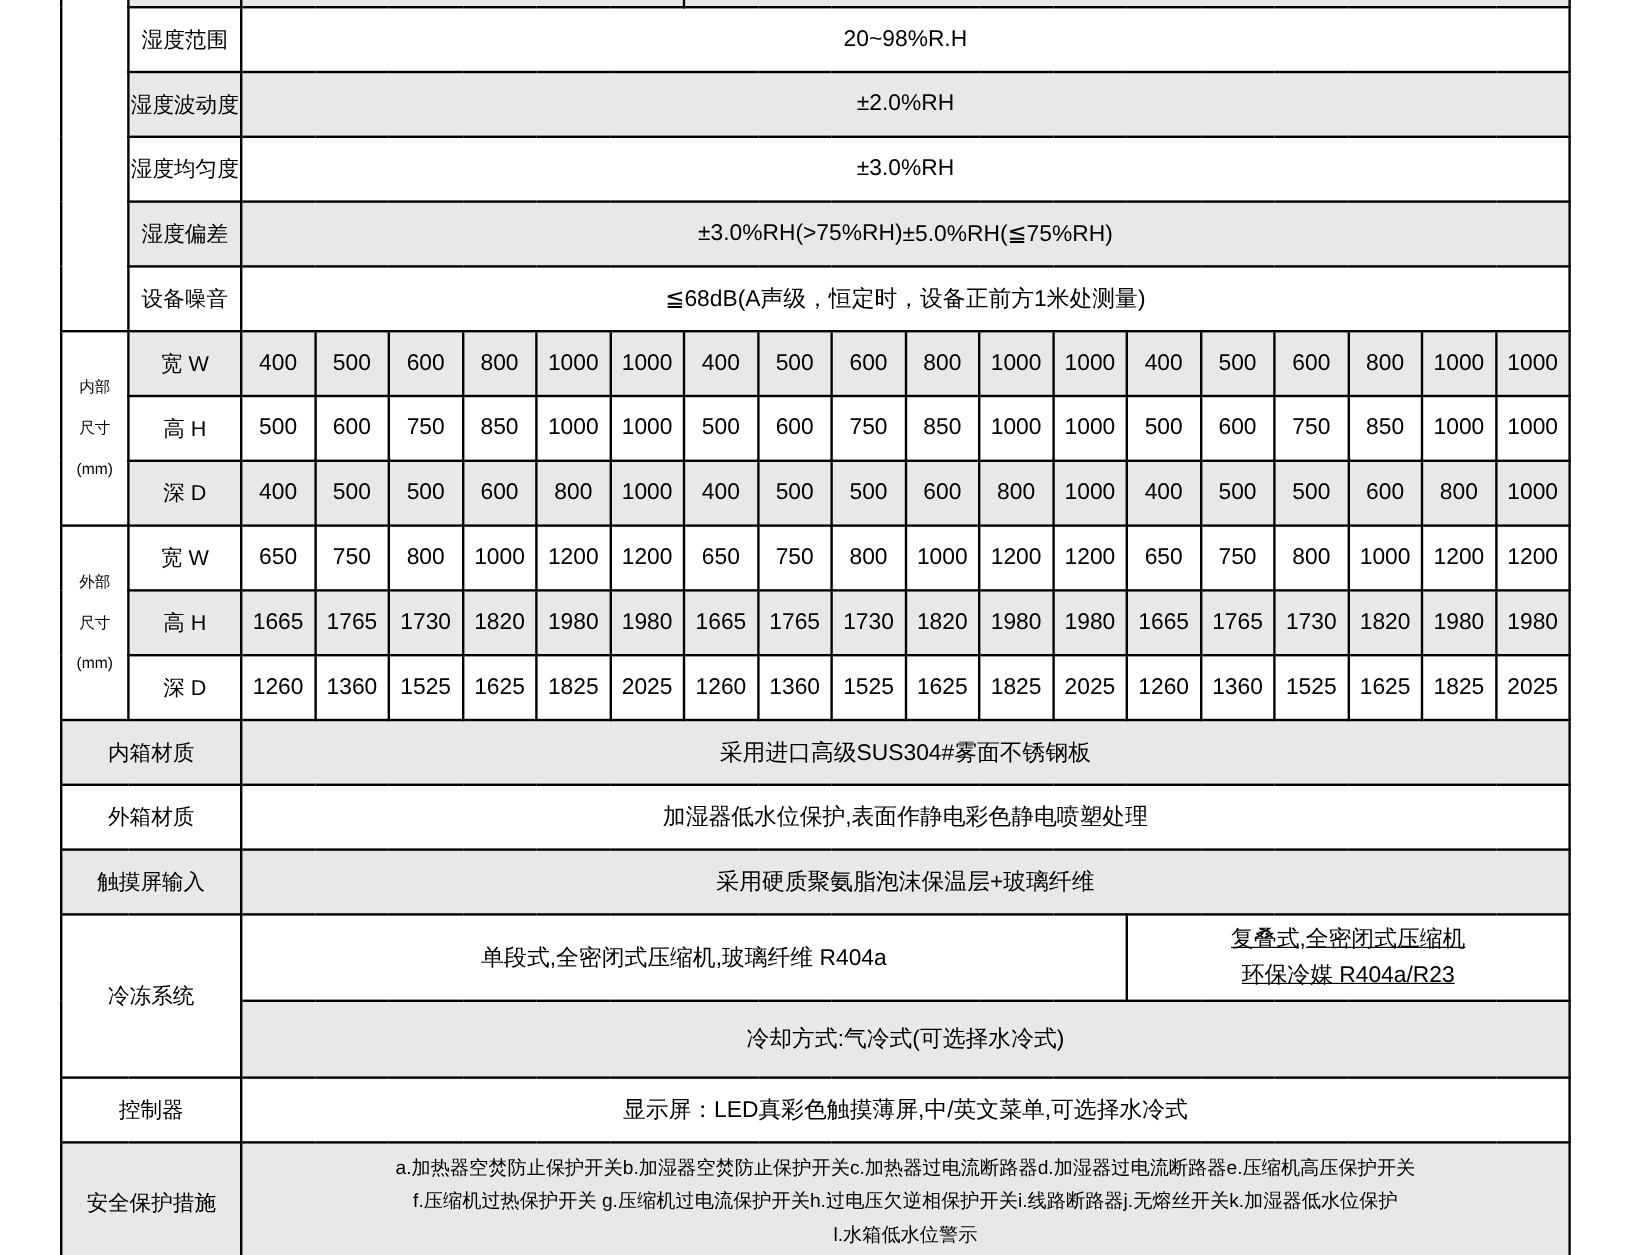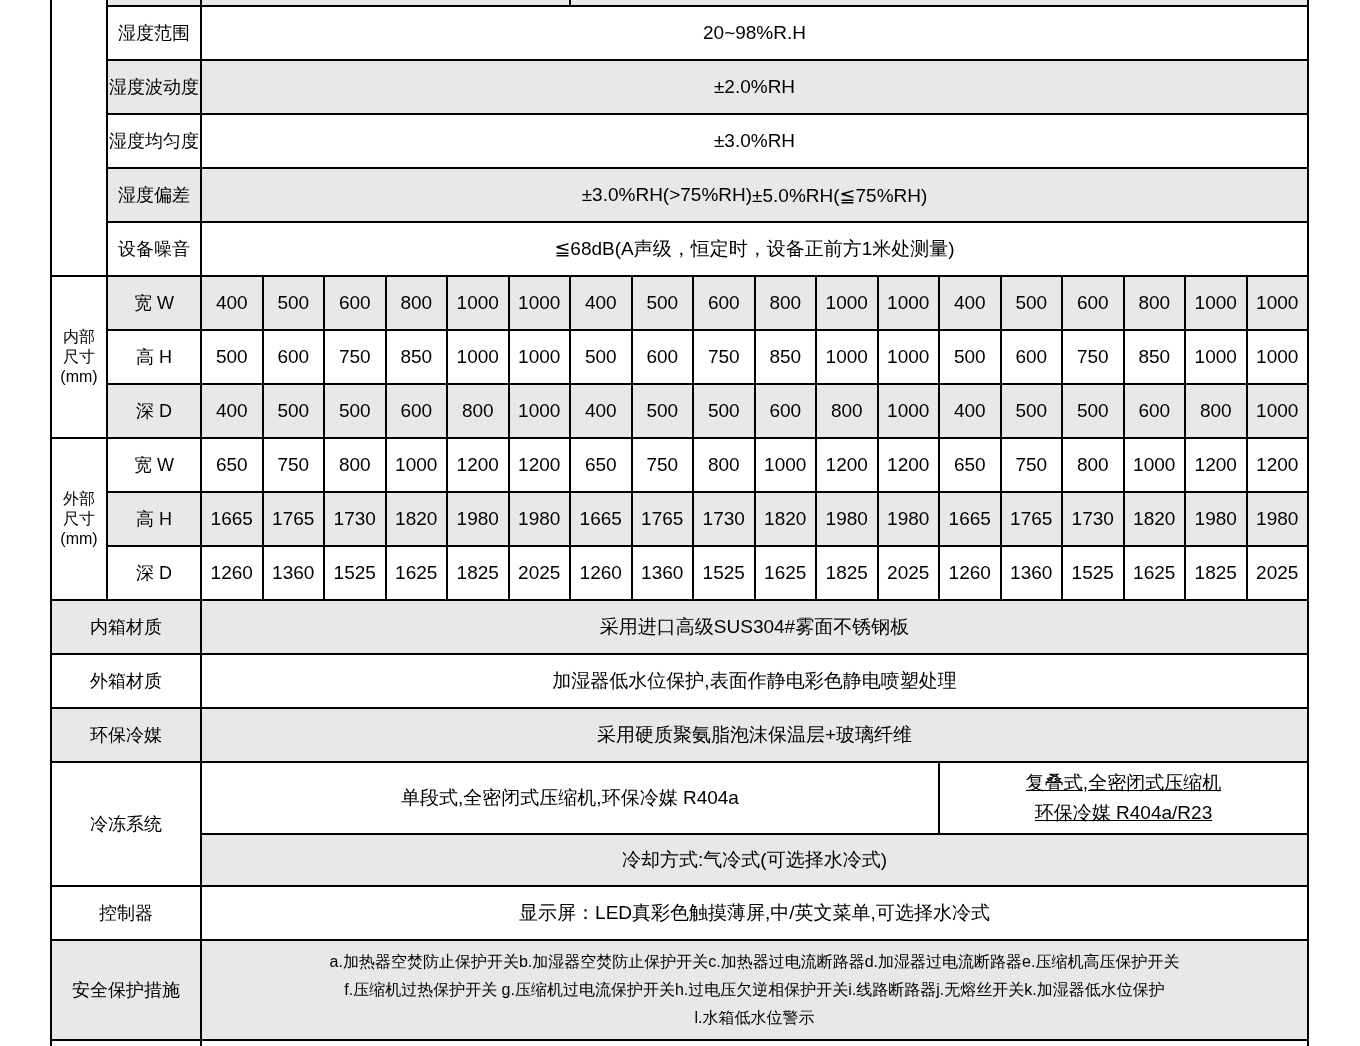--- a/index.html
+++ b/index.html
@@ -17,27 +17,27 @@
   td {
     border:2px solid #000000;
     text-align:center; vertical-align:middle;
     padding:0 2px; font-size:19px; overflow:hidden;
     background:#ffffff;
   }
   tr { height:54px; }
   tr.shade td { background:#e8e8e8; }
   td.plain { background:#ffffff !important; }
   td.lab { font-size:18px; padding:0; letter-spacing:0; }
-  td.ttl { white-space:pre-line; line-height:20px; font-size:16px; }
+  td.ttl { white-space:pre-line; line-height:34px; font-size:13px; }
   tr.sliver-top { height:6px; }
   tr.sliver-top td { border-top:none; line-height:0; padding:0; }
   tr.sliver-bot { height:7px; }
   tr.sliver-bot td { border-bottom:none; line-height:0; padding:0; }
   tr.h-fridge1 { height:72px; }
-  tr.h-fridge2 { height:52px; }
+  tr.h-fridge2 { height:64px; }
   tr.h-safety  { height:100px; }
   .dev-wrap { display:flex; justify-content:center; align-items:center; }
   td.multiline { white-space:pre-line; line-height:30px;text-decoration:underline; }
   td.safety-val { white-space:pre-line; font-size:16px; line-height:28px; }
   td.num { font-size:19px; padding:0; }
 </style>
 </head>
 <body>
 
 <table class="spec">
@@ -221,27 +221,27 @@
 
   <tr class="shade">
     <td class="lab" colspan="2">内箱材质</td>
     <td colspan="18">采用进口高级SUS304#雾面不锈钢板</td>
   </tr>
   <tr>
     <td class="lab" colspan="2">外箱材质</td>
     <td colspan="18">加湿器低水位保护,表面作静电彩色静电喷塑处理</td>
   </tr>
   <tr class="shade">
-    <td class="lab" colspan="2">环保冷媒</td>
+    <td class="lab" colspan="2">触摸屏输入</td>
     <td colspan="18">采用硬质聚氨脂泡沫保温层+玻璃纤维</td>
   </tr>
 
   <tr class="h-fridge1">
     <td class="lab plain" colspan="2" rowspan="2">冷冻系统</td>
-    <td colspan="12">单段式,全密闭式压缩机,环保冷媒 R404a</td>
+    <td colspan="12">单段式,全密闭式压缩机,玻璃纤维 R404a</td>
     <td colspan="6" class="multiline">复叠式,全密闭式压缩机
 环保冷媒 R404a/R23</td>
   </tr>
   <tr class="shade h-fridge2">
     <td colspan="18">冷却方式:气冷式(可选择水冷式)</td>
   </tr>
 
   <tr>
     <td class="lab" colspan="2">控制器</td>
     <td colspan="18">显示屏：LED真彩色触摸薄屏,中/英文菜单,可选择水冷式</td>

